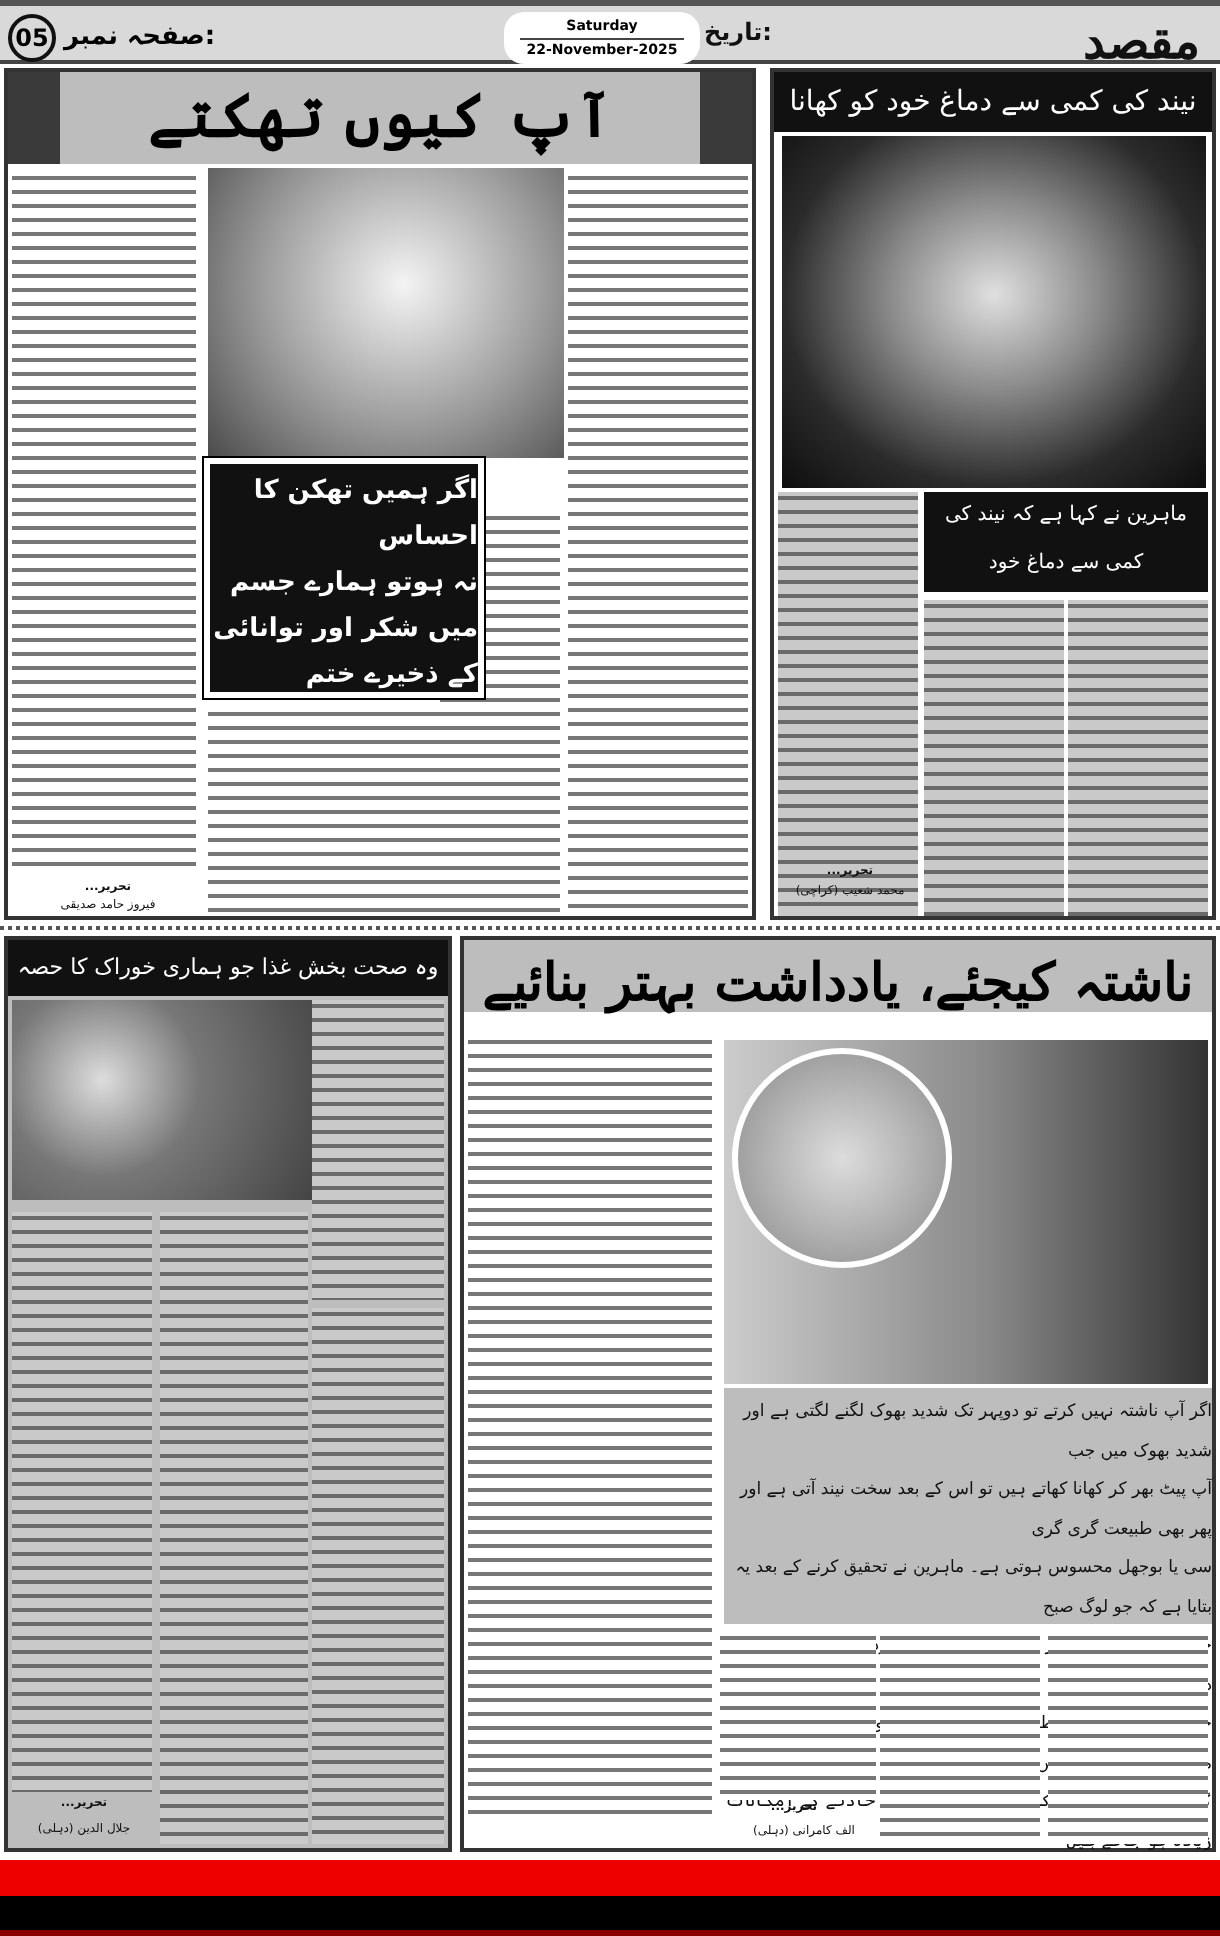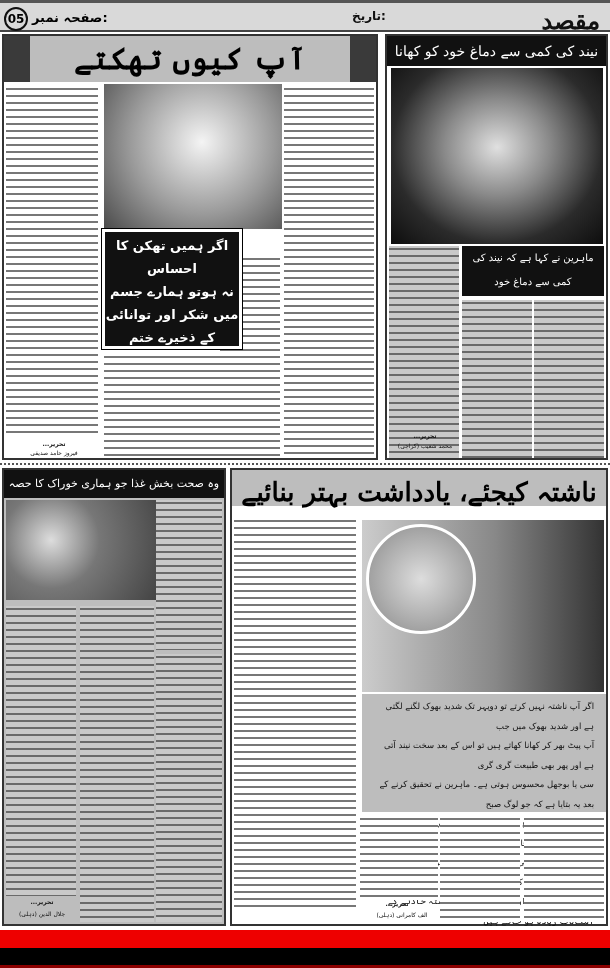--- a/index.html
+++ b/index.html
@@ -15,33 +15,38 @@
 .box{border:2px solid #333}
 .grey{background:#bdbdbd}
 .headline{font-family:"DejaVu Serif",serif;font-weight:bold;color:#000;text-align:center;direction:rtl}
 .col{direction:rtl;font-size:4.6px;line-height:7px;color:#222;text-align:justify;overflow:hidden}
 .txtlines{width:100%;height:100%;background:repeating-linear-gradient(#fff 0 2px,#777 2px 4px,#fff 4px 7px)}
 .greylines{width:100%;height:100%;background:repeating-linear-gradient(#c9c9c9 0 2px,#6a6a6a 2px 4px,#c9c9c9 4px 7px)}
 .photo{background:radial-gradient(circle at 55% 40%,#f4f4f4 0,#9a9a9a 55%,#4a4a4a 100%)}
 .brain{background:radial-gradient(ellipse at 50% 45%,#e0e0e0 0,#8a8a8a 35%,#2b2b2b 70%,#0d0d0d 100%)}
 .food{background:radial-gradient(circle at 30% 40%,#ddd 0,#777 40%,#444 100%)}
 .kids{background:linear-gradient(90deg,#ccc,#888 55%,#333)}
-.quote{background:#111;color:#fff;font-weight:bold;text-align:center;direction:rtl;font-size:13px;line-height:23px;border:3px solid #fff;outline:1px solid #000}
+.quote{background:#111;color:#fff;font-weight:bold;direction:rtl;font-size:13px;line-height:23px;border:3px solid #fff;outline:1px solid #000}
 .subhd{background:#111;color:#fff;direction:rtl;text-align:center;font-family:"DejaVu Serif",serif}
 .dotsep{border-top:2px dotted #555}
 .footer-red{left:0;top:930px;width:610px;height:18px;background:#ee0000}
 .footer-blk{left:0;top:948px;width:610px;height:20px;background:#000;border-bottom:3px solid #8b0000}
 .byline{direction:rtl;font-size:6px;font-weight:bold;color:#111}
 </style>
 </head>
 <body>
 
 <div class="abs hdr">
   <div class="abs logo">مقصد</div>
   <div class="abs tarikh">تاریخ:</div>
+  <div class="abs datebox">
+    <div>Saturday</div>
+    <div class="ln"></div>
+    <div>22-November-2025</div>
+  </div>
   <div class="abs pagelbl">صفحہ نمبر:</div>
   <div class="abs pageno">05</div>
 </div>
 
 <div class="abs box" style="left:2px;top:34px;width:376px;height:426px">
   <div class="abs" style="left:0;top:0;width:372px;height:46px;background:#bdbdbd">
     <div class="abs" style="left:0;top:0;width:26px;height:46px;background:#3a3a3a"></div>
     <div class="abs" style="right:0;top:0;width:26px;height:46px;background:#3a3a3a"></div>
     <div class="abs headline" style="left:30px;top:4px;width:312px;font-size:30px;line-height:38px">آپ کیوں تھکتے ہیں؟</div>
   </div>
@@ -114,21 +119,21 @@
 </div>
 
 <div class="abs box" style="left:230px;top:468px;width:378px;height:458px">
   <div class="abs headline" style="left:0;top:0;width:374px;height:36px;background:#bdbdbd;font-size:26px;line-height:44px">ناشتہ کیجئے، یادداشت بہتر بنائیے</div>
   <div class="abs col" style="left:2px;top:48px;width:122px;height:392px">
       <div class="txtlines"></div>
     </div>
   <div class="abs kids" style="left:130px;top:50px;width:242px;height:172px">
     <div class="abs" style="left:4px;top:4px;width:110px;height:110px;border-radius:50%;background:radial-gradient(circle,#ddd,#888);border:3px solid #fff"></div>
   </div>
-  <div class="abs" style="left:130px;top:224px;width:244px;height:118px;background:#bdbdbd;direction:rtl;text-align:right;font-size:8.5px;line-height:19.5px;padding:3px 12px;font-family:'DejaVu Serif',serif;color:#111">
+  <div class="abs" style="left:130px;top:224px;width:244px;height:118px;background:#bdbdbd;direction:rtl;text-align:right;font-size:8.5px;line-height:19.5px;padding:3px 0;font-family:'DejaVu Serif',serif;color:#111">
     <div>اگر آپ ناشتہ نہیں کرتے تو دوپہر تک شدید بھوک لگنے لگتی ہے اور شدید بھوک میں جب</div>
     <div>آپ پیٹ بھر کر کھانا کھاتے ہیں تو اس کے بعد سخت نیند آتی ہے اور پھر بھی طبیعت گری گری</div>
     <div>سی یا بوجھل محسوس ہوتی ہے۔ ماہرین نے تحقیق کرنے کے بعد یہ بتایا ہے کہ جو لوگ صبح</div>
     <div>خالی پیٹ کام شروع کر دیتے ہیں، ان کی کارکردگی کم ہوجاتی ہے۔ دماغ حاضر نہیں رہتا۔</div>
     <div>جسم میں لرزش سی طاری رہتی ہے اور جو لوگ اس کیفیت میں مشینوں پر کام کرتے ہیں یا</div>
     <div>گاڑی چلاتے ہیں، ان کے ساتھ خدانخواستہ حادثے کے امکانات زیادہ ہو جاتے ہیں</div>
   </div>
   <div class="abs col" style="right:2px;top:346px;width:80px;height:106px">
       <div class="txtlines"></div>
     </div>

